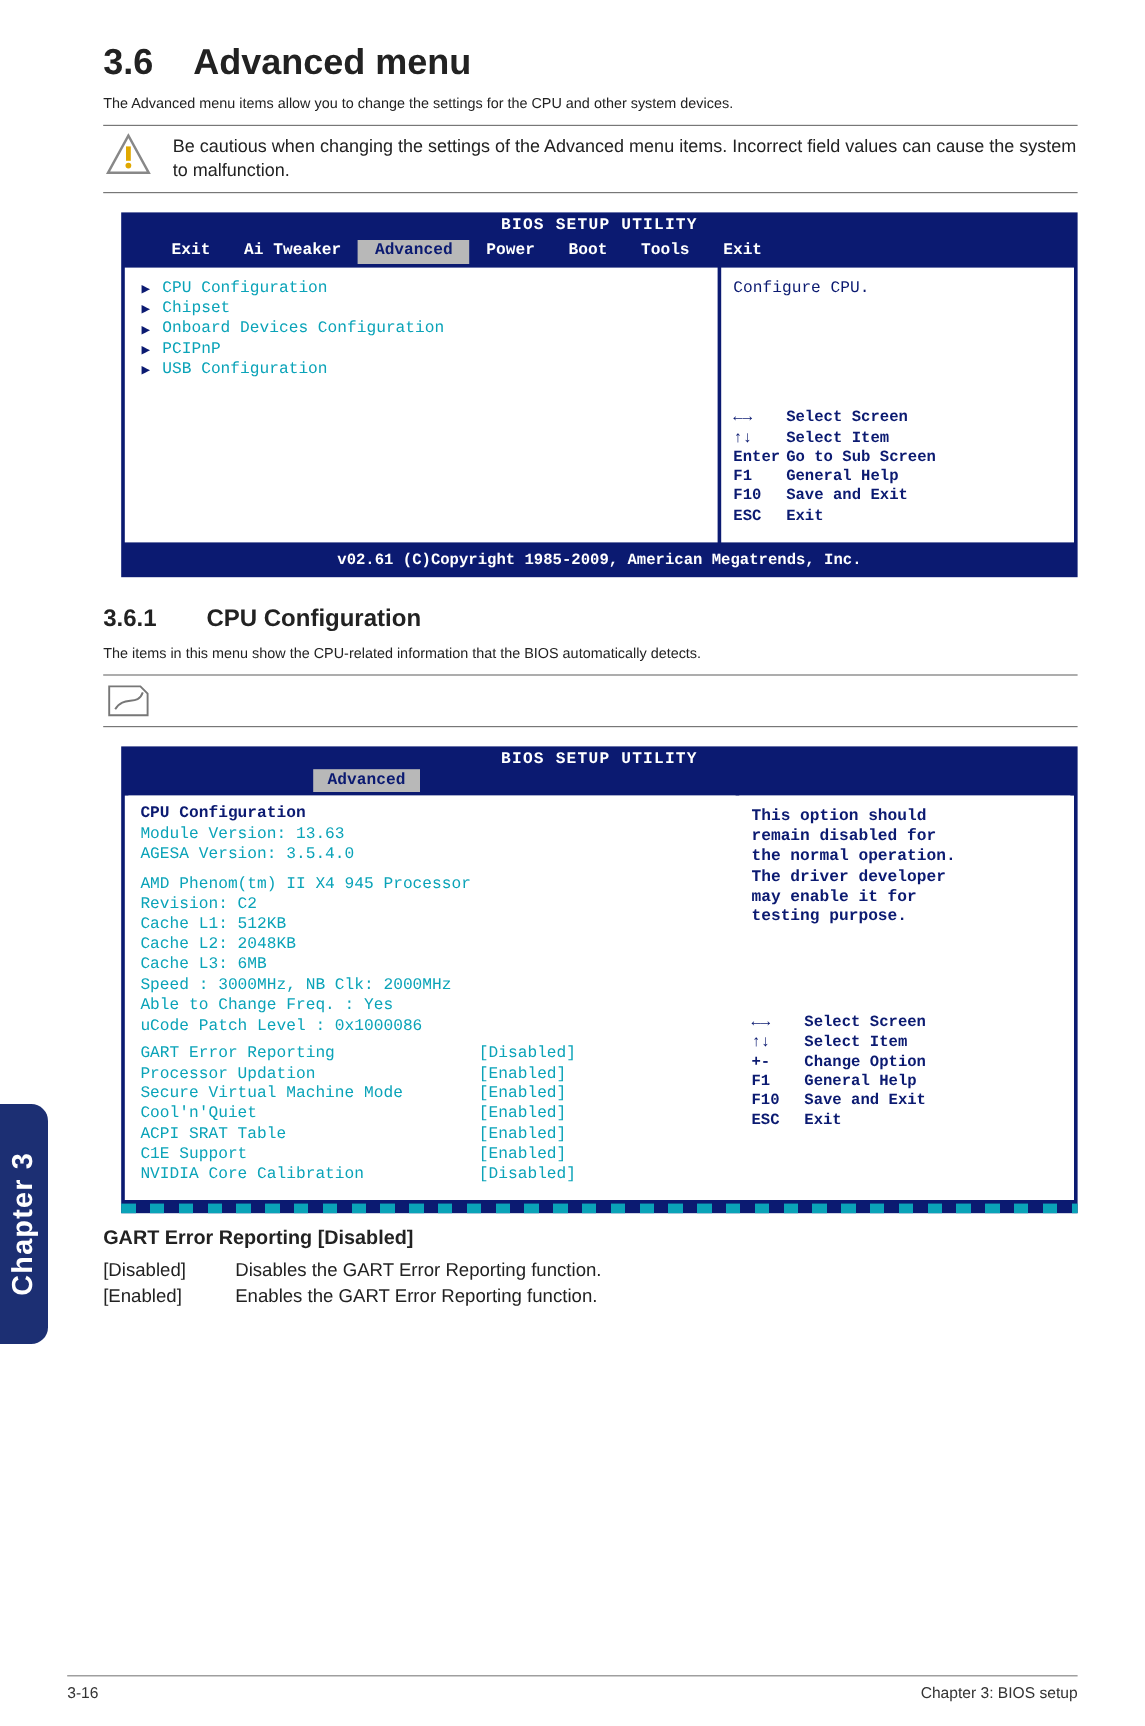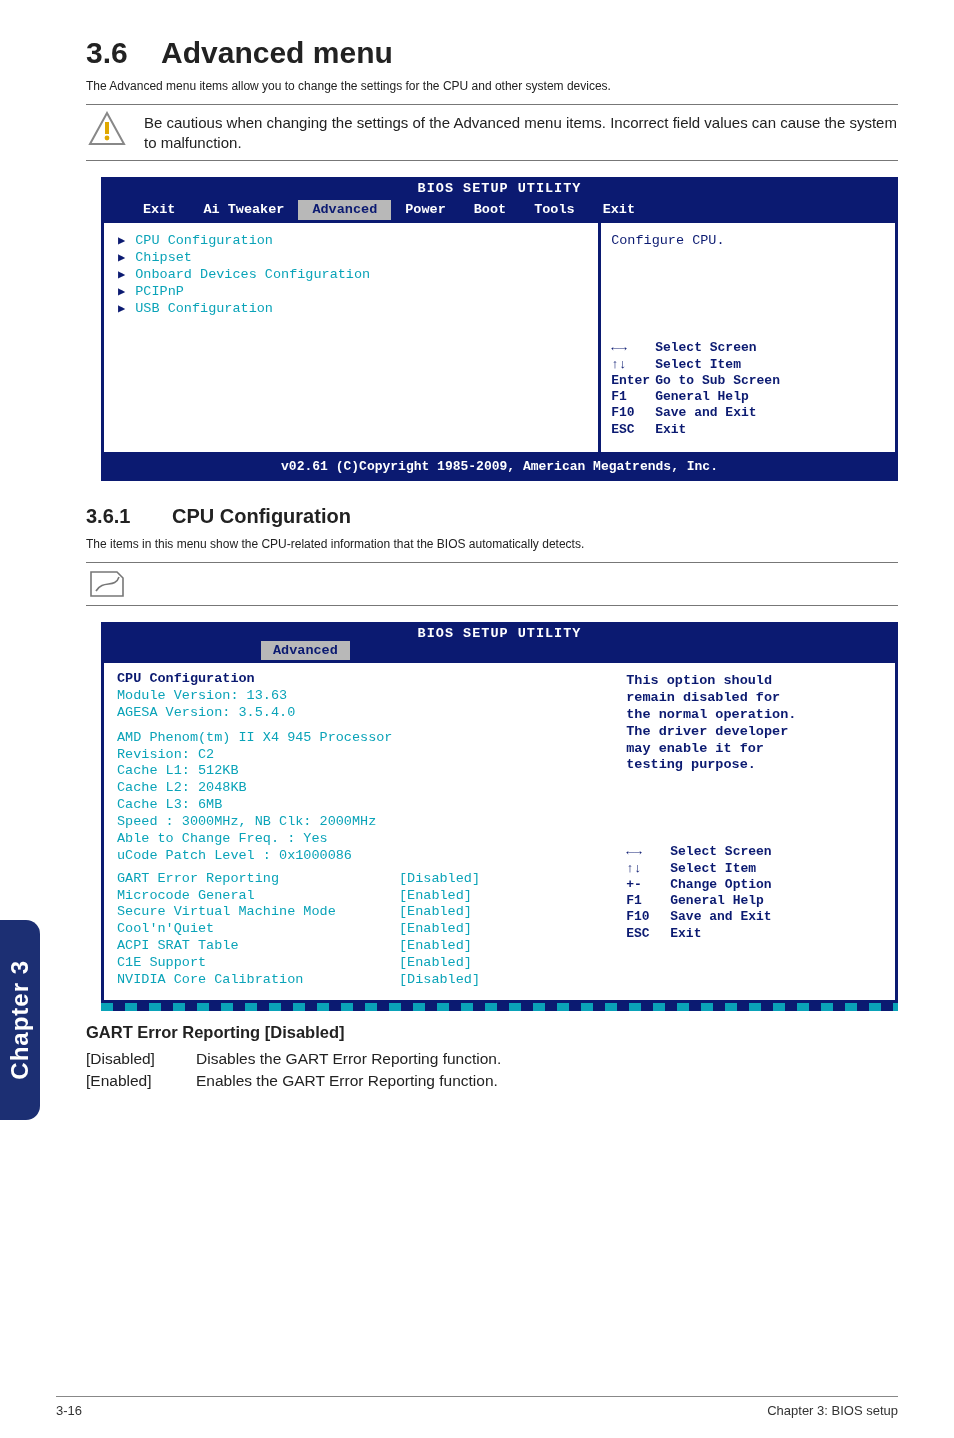--- a/index.html
+++ b/index.html
@@ -168,21 +168,21 @@
         <div class="cyan">Cache L3: 6MB</div>
         <div class="cyan">Speed  : 3000MHz,    NB Clk: 2000MHz</div>
         <div class="cyan">Able to Change Freq.  : Yes</div>
         <div class="cyan">uCode Patch Level     : 0x1000086</div>
         <div style="height:6px;"></div>
         <div class="row">
             <span class="k cyan">GART Error Reporting</span>
             <span class="v cyan">[Disabled]</span>
           </div>
         <div class="row">
-            <span class="k cyan">Microcode General</span>
+            <span class="k cyan">Processor Updation</span>
             <span class="v cyan">[Enabled]</span>
           </div>
         <div class="row">
             <span class="k cyan">Secure Virtual Machine Mode</span>
             <span class="v cyan">[Enabled]</span>
           </div>
         <div class="row">
             <span class="k cyan">Cool'n'Quiet</span>
             <span class="v cyan">[Enabled]</span>
           </div>

